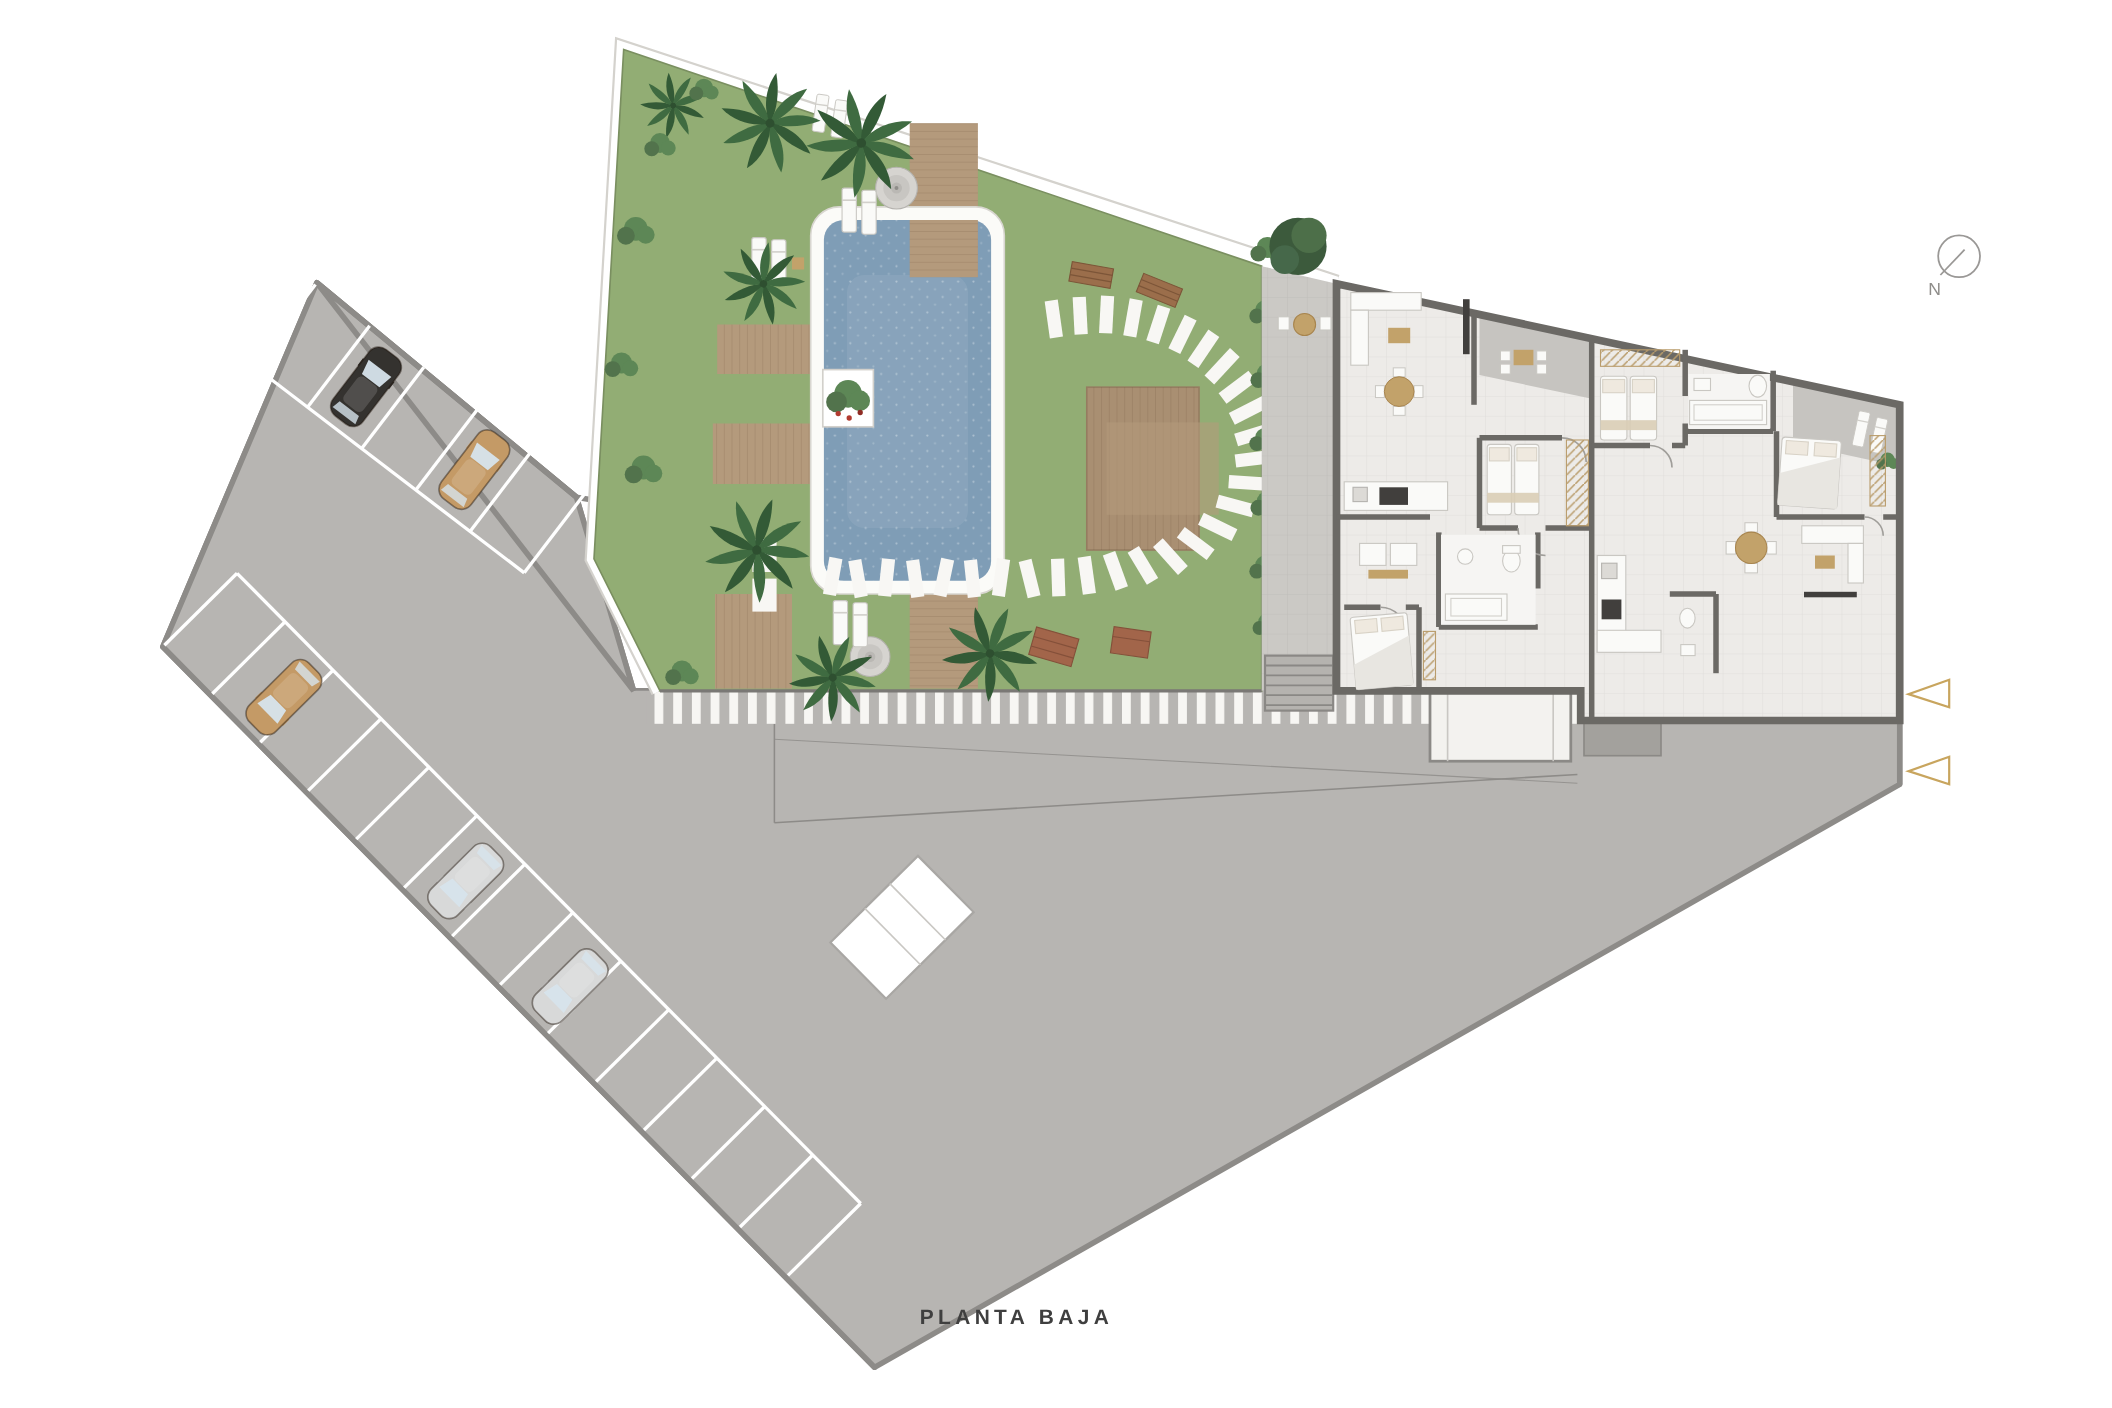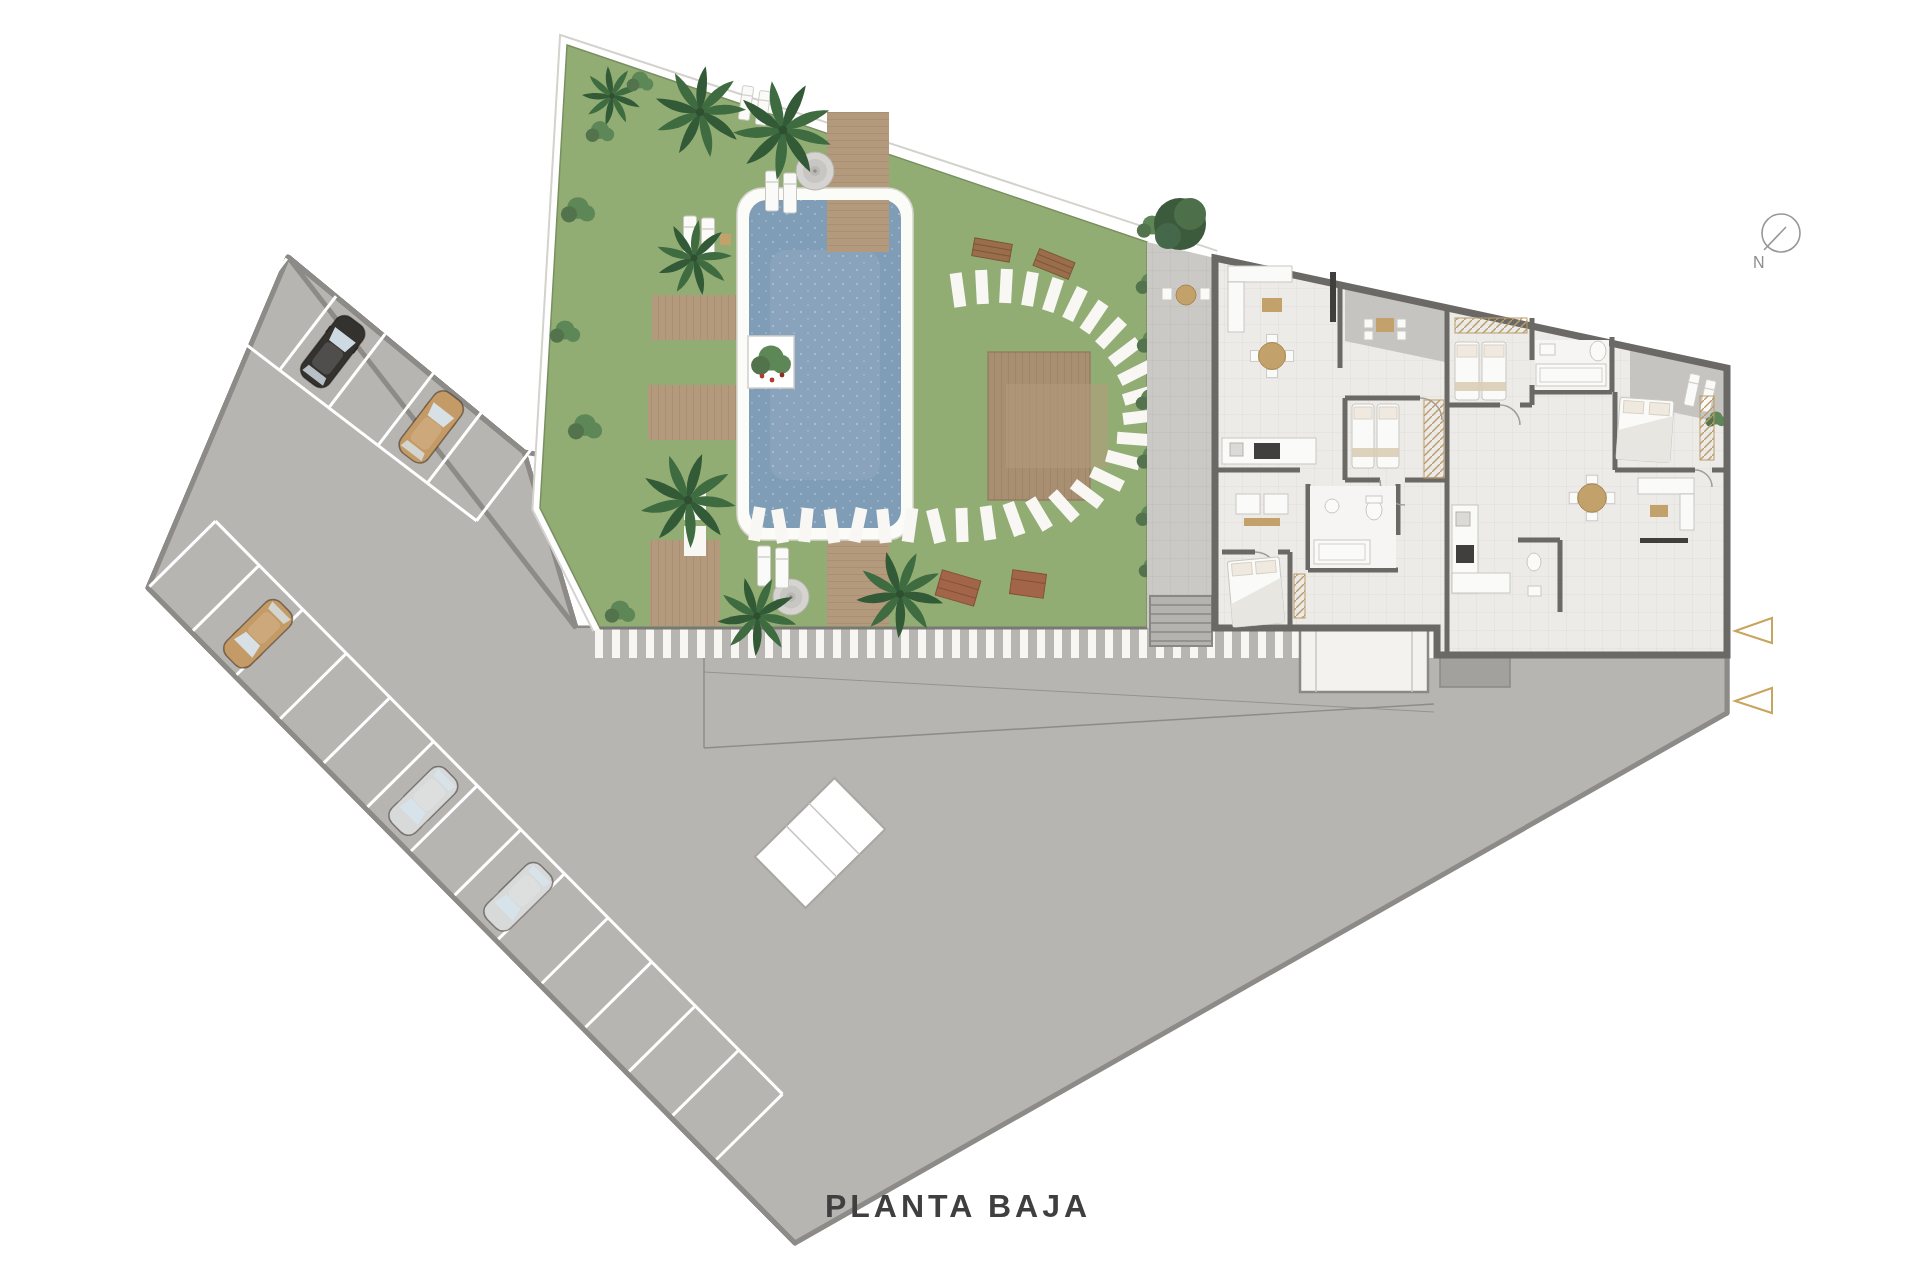--- a/index.html
+++ b/index.html
@@ -1,20 +1,20 @@
 <!DOCTYPE html>
 <html style="--bg: #ffffff; --paving: #b7b5b2; --pavingline: #8d8b88; --stripe: #f7f6f3; --grass: #92ad74; --grassline: #7a8f60; --pool: #7f9db6; --coping: #fbfbf8; --wood: #b49a7c; --wooddark: #a98f72; --bench: #9b6e4b; --planter: #a2654a; --palm: #3f6b41; --palmdark: #335a36; --bush: #5d8756; --hedge: #52734c; --court: #cbc9c5; --floor: #edebe8; --wall: #6b6965; --terrace: #c6c4c0; --white: #fafaf8; --woodfurn: #c2a26a; --dark: #413f3d; --glass: #d7e4ec; --carblack: #34322f; --cartan: #c49a66; --carsilver: #d8d9d9; --arrow: #c8a55e; --muted: #8f8d8a; --title: #3f3f3f;"><head>
 <meta charset="utf-8">
 <style>
   html,body{margin:0;padding:0;background:#fff;}
   .page{position:relative;width:1920px;height:1280px;background:var(--bg,#fff);overflow:hidden;
         font-family:"Liberation Sans", sans-serif;}
   svg{position:absolute;left:0;top:0;}
-  .plan-title{position:absolute;left:958px;top:1188px;transform:translateX(-50%);
-    font-size:32px;font-weight:bold;letter-spacing:4px;color:var(--title,#3f3f3f);white-space:nowrap;}
+  .plan-title{position:absolute;left:924px;top:1188px;transform:translateX(-50%);
+    font-size:19px;font-weight:bold;letter-spacing:4px;color:var(--title,#3f3f3f);white-space:nowrap;}
   
   .paving{fill:var(--paving)} .pavingline{stroke:var(--pavingline)}
   .stall{stroke:#ffffff} .grass{fill:var(--grass)}
   .pool{fill:var(--pool)} .coping{fill:var(--coping)}
   .wood{fill:var(--wood)} .wooddark{fill:var(--wooddark)}
   .bench{fill:var(--bench)} .planterbox{fill:var(--planter)}
   .palmleaf{fill:var(--palm)} .palmleaf2{fill:var(--palmdark)}
   .bushfill{fill:var(--bush)} .hedgefill{fill:var(--hedge)}
   .court{fill:var(--court)} .floor{fill:var(--floor)}
   .wall{stroke:var(--wall)} .terrace{fill:var(--terrace)}

